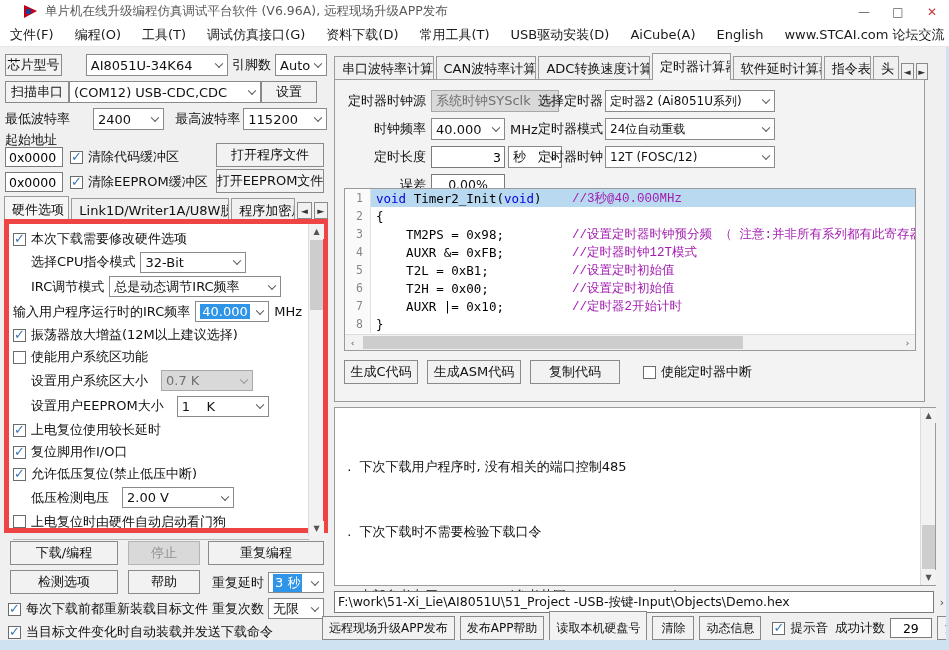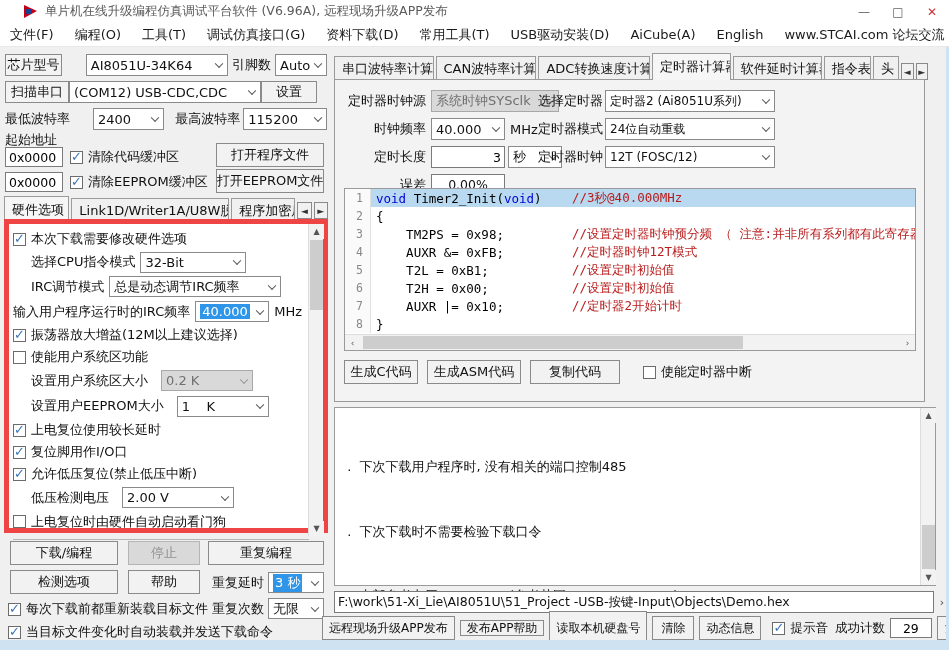--- a/index.html
+++ b/index.html
@@ -47,21 +47,21 @@
   .hscroll .thumb { position:absolute; top:1px; height:13px; background:#cdcdcd; }
 
   
   .codebox { position:absolute; left:344px; top:188px; width:572px; height:163px; background:#fff; border:1px solid #9a9a9a; overflow:hidden; }
   .codeline { display:flex; height:18px; align-items:center; font-family:"DejaVu Sans Mono", monospace; font-size:12.5px; white-space:pre; }
   .codeline .ln { width:26px; flex:none; text-align:right; padding-right:7px; color:#888; background:#fafafa; border-right:1px solid #e0e0e0; font-size:11.5px; align-self:stretch; display:flex; align-items:center; justify-content:flex-end; }
   .codeline .body { flex:1; display:flex; align-items:center; padding-left:5px; height:100%; }
   .codeline.hl .body { background:#b8d9f0; }
   .c-code { min-width:196px; color:#000; }
   .kw { color:#0000d8; }
-  .c-com { color:#b91c1c; }
+  .c-com { color:#a21caf;font-family:Liberation Mono, monospace; }
 
   .loglines { white-space:pre; line-height:21.5px; font-size:13px; padding:5px 8px; }
 
   .pin { position:relative; width:13px; height:24px; }
 
   .frame { position:absolute; background:#cfe2f1; }
 </style>
 </head>
 <body>
 
@@ -161,21 +161,21 @@
       <div class="chkrow" style="height:22px;">
           <span class="cb on"></span>
           <span>振荡器放大增益(12M以上建议选择)</span>
         </div>
       <div class="chkrow" style="height:22px;">
           <span class="cb"></span>
           <span>使能用户系统区功能</span>
         </div>
       <div class="chkrow" style="height:25px;padding-left:18px;">
         <span class="t">设置用户系统区大小</span>
-        <div class="combo dis" style="width:92px;height:21px;margin-left:8px;"><span>0.2 K</span><span class="chev"></span></div>
+        <div class="combo dis" style="width:92px;height:21px;margin-left:8px;"><span>0.7 K</span><span class="chev"></span></div>
       </div>
       <div class="chkrow" style="height:26px;padding-left:18px;">
         <span class="t">设置用户EEPROM大小</span>
         <div class="combo" style="width:92px;height:21px;margin-left:8px;"><span>1    K</span><span class="chev"></span></div>
       </div>
       <div class="chkrow" style="height:22px;">
           <span class="cb on"></span>
           <span>上电复位使用较长延时</span>
         </div>
       <div class="chkrow" style="height:22px;">
@@ -336,21 +336,21 @@
       <div class="thumb" style="bottom:16px;height:44px;"></div>
       <div class="arr" style="bottom:0;">▼</div>
     </div>
   </div>
 
   <div class="edit" style="position:absolute;left:334px;top:591px;width:600px;height:22px;display:flex;align-items:center;font-size:12.5px;white-space:nowrap;overflow:hidden;">F:\work\51-Xi_Lie\AI8051U\51_Project -USB-按键-Input\Objects\Demo.hex</div>
   <div style="position:absolute;left:936px;top:591px;width:12px;height:22px;display:flex;align-items:center;justify-content:center;color:#444;font-size:11px;">›</div>
 
   <div style="position:absolute;left:322px;top:616px;width:626px;height:24px;display:flex;align-items:center;gap:5px;font-size:12px;">
     <div class="btn" style="height:24px;padding:0 6px;font-size:12px;">远程现场升级APP发布</div>
-    <div class="btn" style="height:16px;padding:4px 6px;font-size:12px;">发布APP帮助</div>
+    <div class="btn" style="height:24px;padding:4px 6px;font-size:12px;">发布APP帮助</div>
     <div class="btn" style="height:24px;padding:16px 6px;font-size:12px;">读取本机硬盘号</div>
     <div class="btn" style="height:24px;padding:0 8px;font-size:12px;">清除</div>
     <div class="btn" style="height:24px;padding:0 6px;font-size:12px;">动态信息</div>
     <div class="chkrow" style="margin-left:6px;">
         <span class="cb on"></span>
         <span style="font-size:12.5px;">提示音</span>
       </div>
     <span class="t" style="font-size:12.5px;margin-left:2px;">成功计数</span>
     <input class="edit" style="width: 42px; height: 20px; text-align: center;" value="29">
     <div class="btn" style="height:24px;padding:0 7px;font-size:12px;">清零</div>

